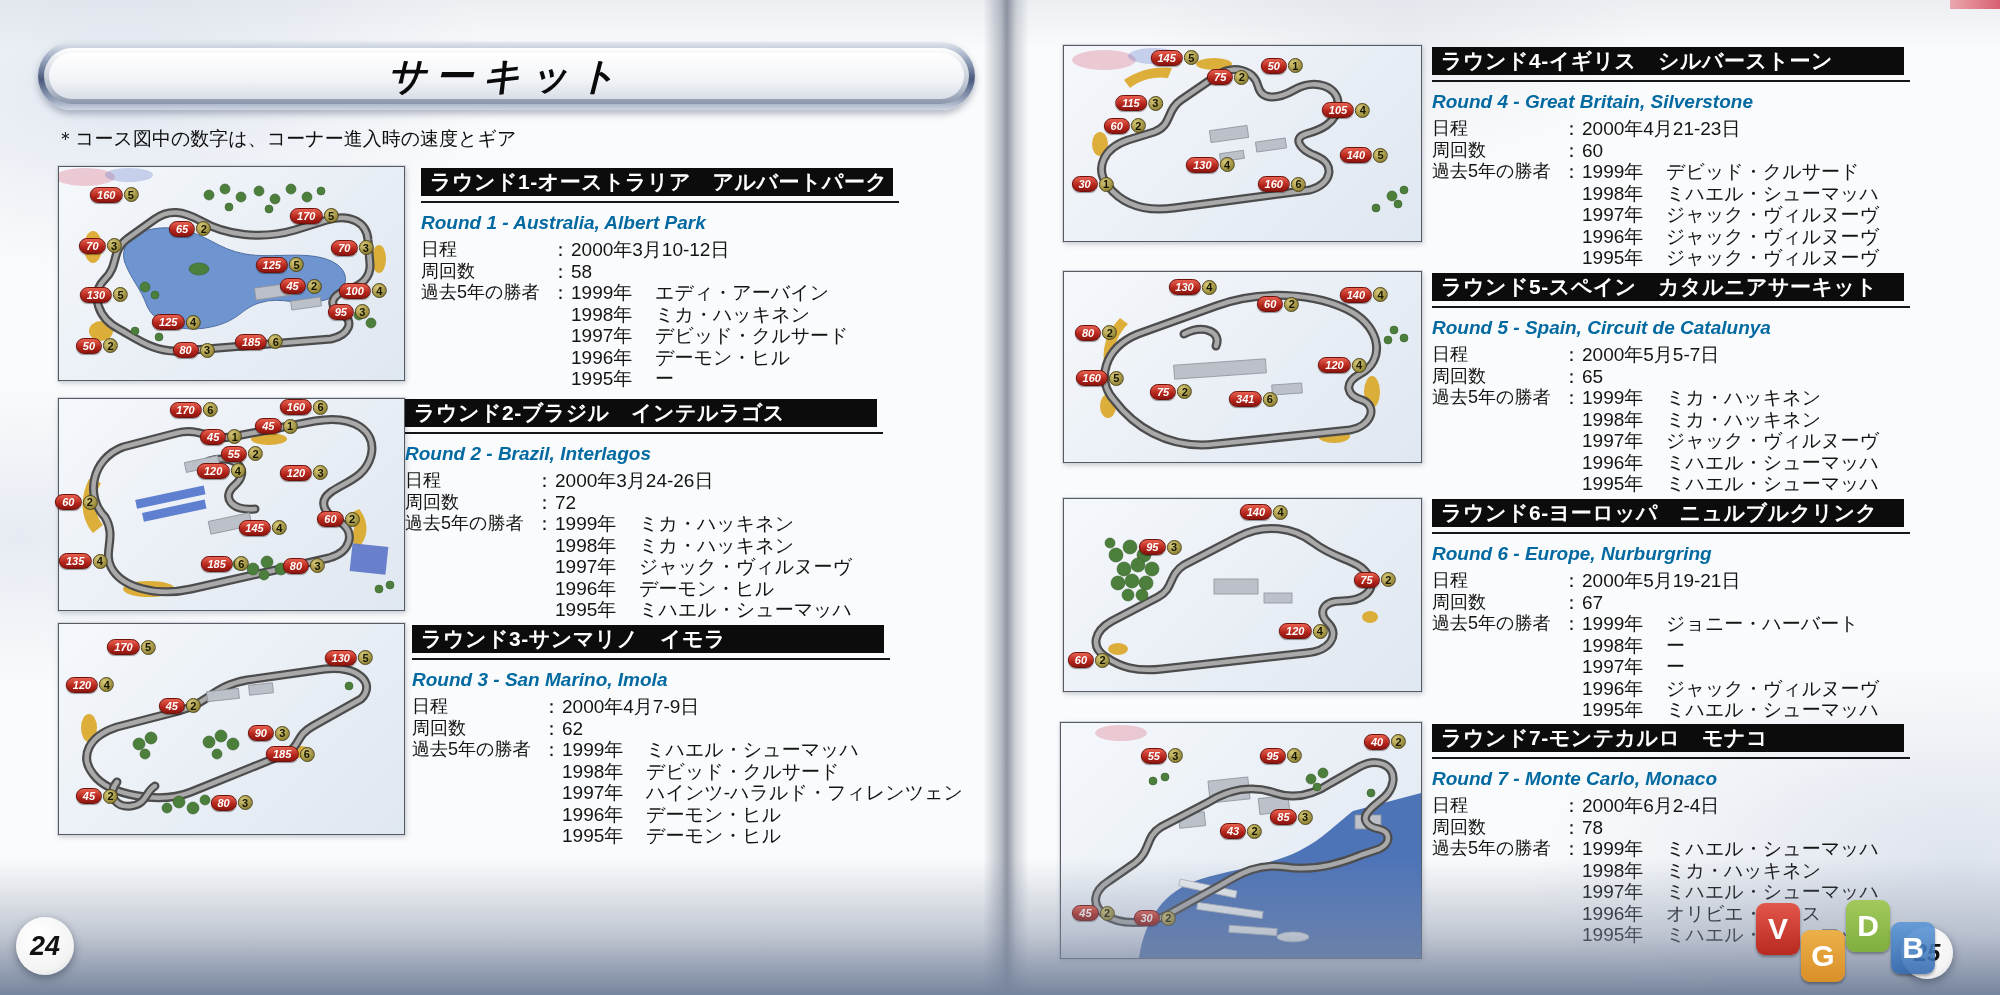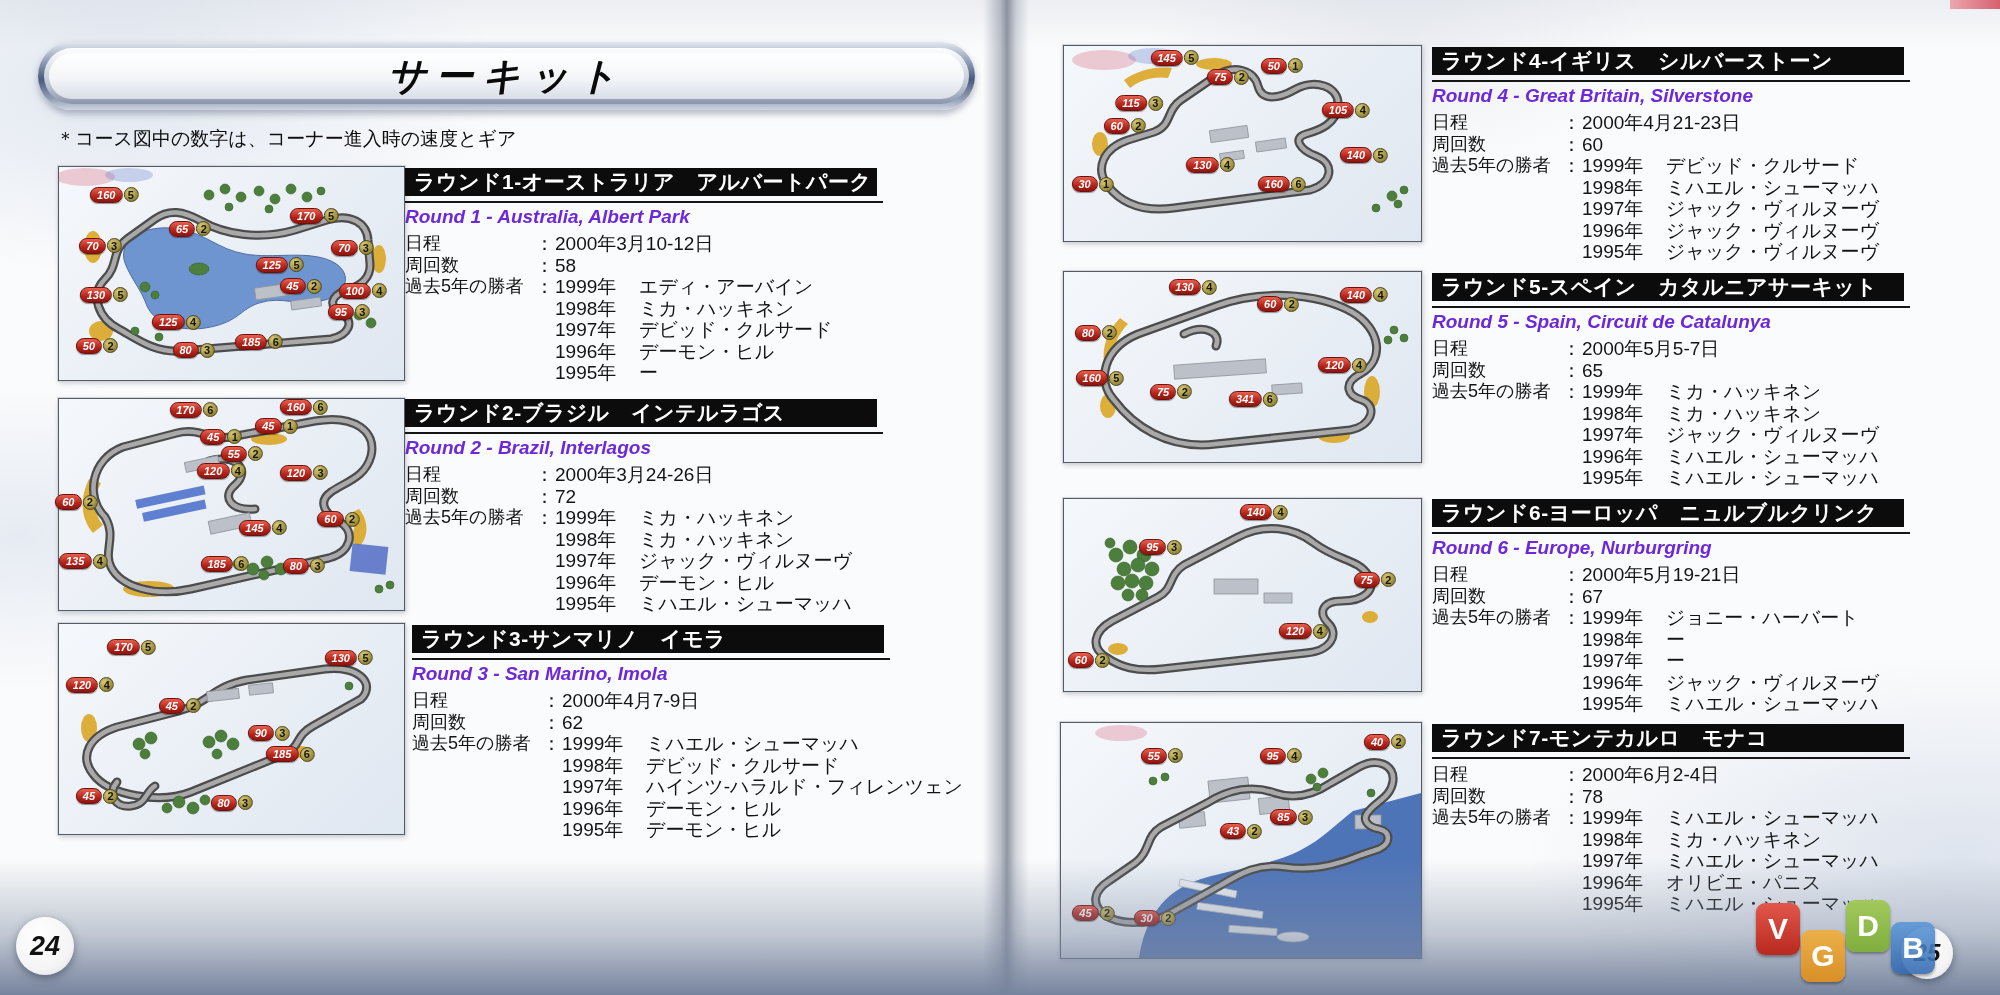--- a/index.html
+++ b/index.html
@@ -32,21 +32,21 @@
   .banner-inner{height:100%;border-radius:23px;background:linear-gradient(180deg,#ffffff 0%,#f3f5f8 55%,#d9dee7 100%);
     display:flex;align-items:center;justify-content:center;
     font-size:38px;font-weight:bold;font-style:italic;letter-spacing:9px;color:#0a0a0a;}
   .note{position:absolute;left:56px;top:126px;font-size:19px;color:#0e0e0e;z-index:2;}
 
   
   .info{position:absolute;width:560px;z-index:2;}
   .bar{height:28px;width:472px;box-sizing:border-box;background:#0c0c0c;color:#ffffff;
     font-size:21px;font-weight:bold;line-height:28px;padding-left:9px;letter-spacing:.5px;white-space:nowrap;overflow:hidden;}
   .rule{width:478px;border-top:2px solid #161616;margin-top:5px;}
-  .english{margin-top:3px;color:#6d28d9;font-size:19px;font-weight:bold;font-style:italic;}
+  .english{margin-top:9px;color:#0369a1;font-size:19px;font-weight:bold;font-style:italic;}
   .rows{margin-top:5px;font-size:19px;}
   .row{display:flex;line-height:21.5px;white-space:nowrap;align-items:flex-start;}
   .lbl{width:130px;font-size:18px;}
   .colon{width:20px;}
   .w-line{display:flex;line-height:21.5px;white-space:nowrap;}
   .wy{width:84px;}
 
   
   .map-box{position:absolute;z-index:2;border:1px solid #565b63;outline:1px solid #d3d8df;
     background:linear-gradient(135deg,#f5f8fb 0%,#eaeff6 50%,#dfe7f0 100%);
@@ -188,21 +188,21 @@
     </div>
     <div class="badge" style="left: 39%; top: 86%;">
       <span class="spd">80</span>
       <span class="gear">3</span>
     </div>
     <div class="badge" style="left: 58%; top: 82%;">
       <span class="spd">185</span>
       <span class="gear">6</span>
     </div>
   </div>
-<div class="info" style="left:405px;top:168px;">
+<div class="info" style="left:405px;top:168px;padding-left:16px;">
   <div class="bar"><span>ラウンド1-オーストラリア　アルバートパーク</span></div>
   <div class="rule"></div>
   <div class="english">Round 1 - Australia, Albert Park</div>
   <div class="rows">
     <div class="row">
         <span class="lbl">日程</span>
         <span class="colon">：</span>
         <span>2000年3月10-12日</span>
       </div>
     <div class="row">
@@ -822,20 +822,21 @@
       <span class="gear">2</span>
     </div>
     <div class="badge" style="left: 26%; top: 83%;">
       <span class="spd">30</span>
       <span class="gear">2</span>
     </div>
   </div>
 <div class="info" style="left:1432px;top:724px;">
   <div class="bar"><span>ラウンド7-モンテカルロ　モナコ</span></div>
   <div class="rule"></div>
+  <div class="english">Round 7 - Monte Carlo, Monaco</div>
   <div class="rows">
     <div class="row">
         <span class="lbl">日程</span>
         <span class="colon">：</span>
         <span>2000年6月2-4日</span>
       </div>
     <div class="row">
         <span class="lbl">周回数</span>
         <span class="colon">：</span>
         <span>78</span>

